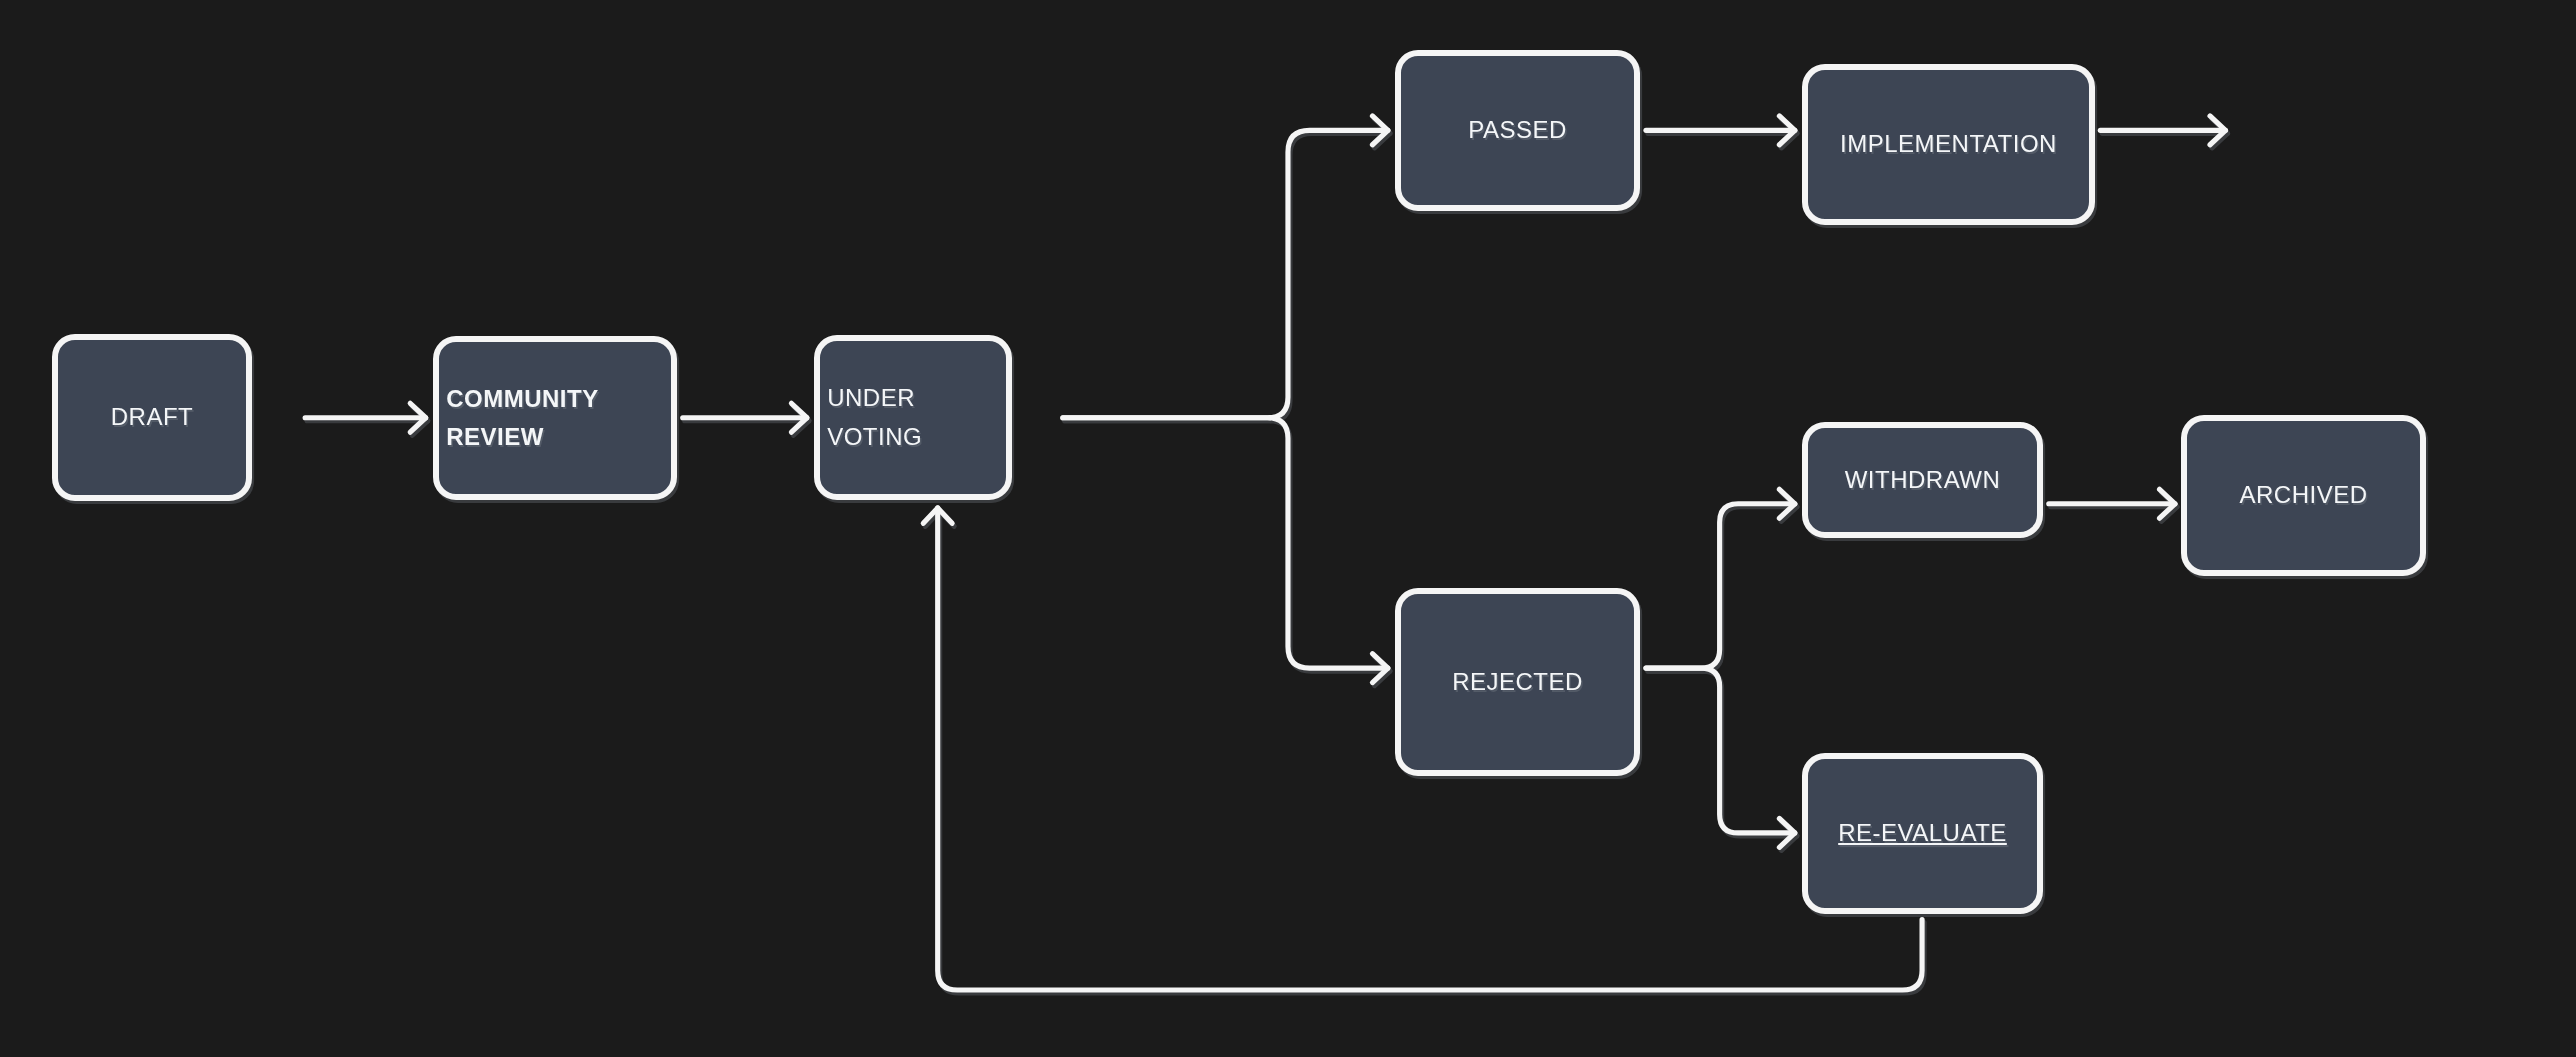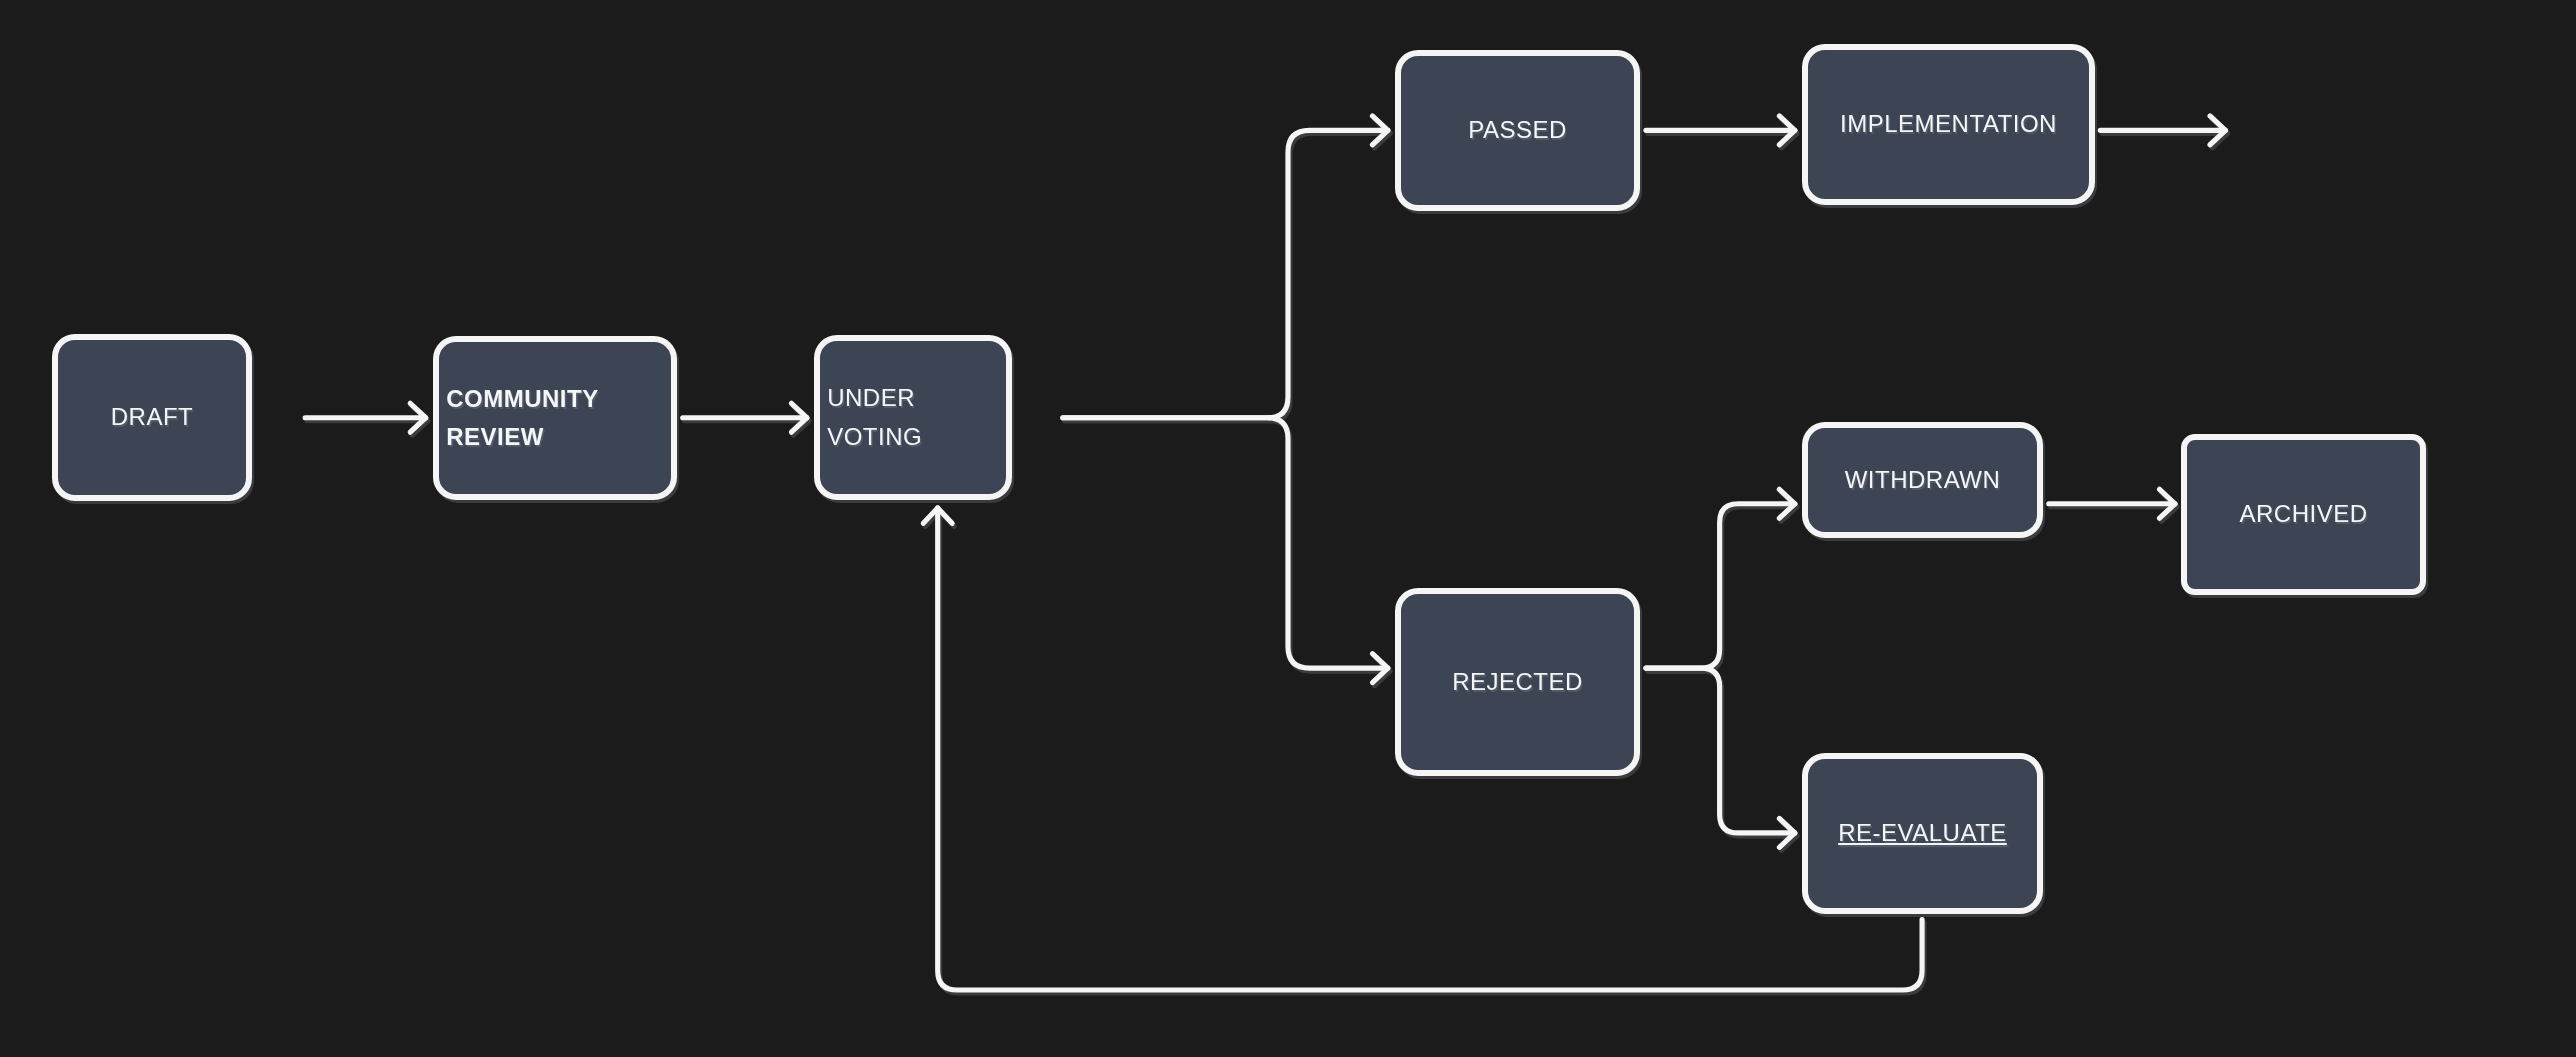--- a/index.html
+++ b/index.html
@@ -118,34 +118,34 @@
   </div>
 
   <div class="node" style="left:814px; top:335px;  width:198px; height:165px;">
     <span>UNDER VOTING</span>
   </div>
 
   <div class="node" style="left:1395px; top:50px;   width:245px; height:161px;">
     <span>PASSED</span>
   </div>
 
-  <div class="node" style="left:1802px; top:44px;   width:293px; height:161px;">
+  <div class="node" style="left:1802px; top:64px;   width:293px; height:161px;">
     <span>IMPLEMENTATION</span>
   </div>
 
 
   <div class="node" style="left:1395px; top:588px; width:245px; height:188px;">
     <span>REJECTED</span>
   </div>
 
   <div class="node" style="left:1802px; top:422px;  width:241px; height:116px;">
     <span>WITHDRAWN</span>
   </div>
 
-  <div class="node" style="left:2181px; top:434px;  width:245px; height:161px;border-radius:14px;">
+  <div class="node" style="left:2181px; top:415px;  width:245px; height:161px;">
     <span>ARCHIVED</span>
   </div>
 
   <div class="node" style="left:1802px; top:753px; width:241px; height:161px;text-decoration:underline;">
     <span>RE-EVALUATE</span>
   </div>
 
 </div>
 
 

